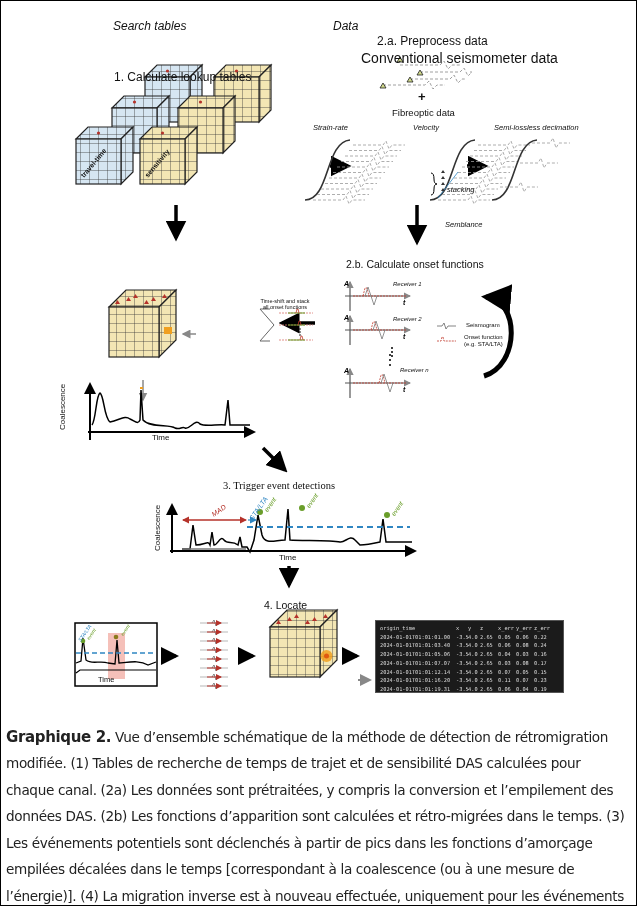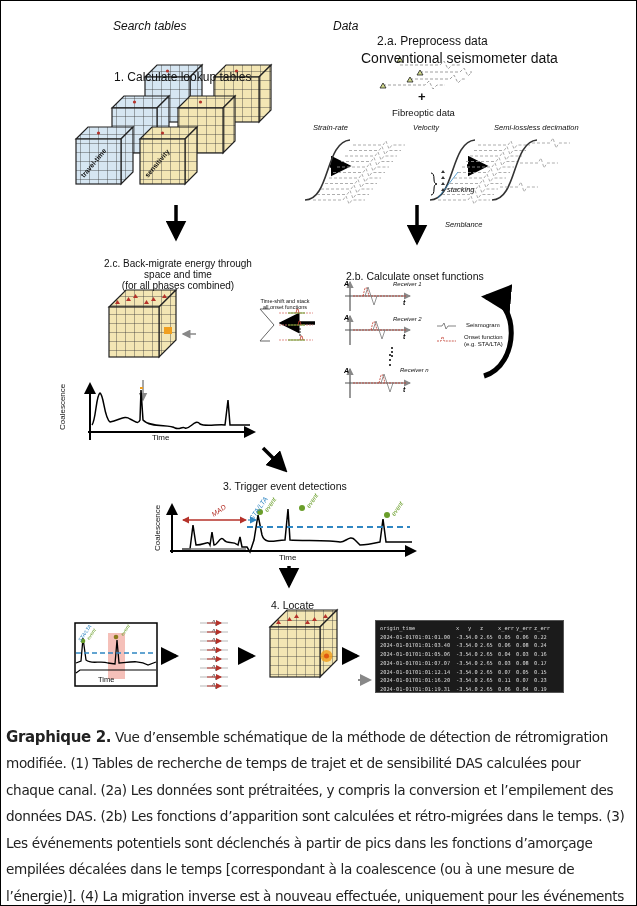--- a/index.html
+++ b/index.html
@@ -292,50 +292,45 @@
   <div class="t" style="left:377px;top:34px;font-size:12px;">2.a. Preprocess data</div>
   <div class="t" style="left:361px;top:50px;font-size:14px;text-align:right;">Conventional seismometer data</div>
   <div class="t" style="left:418px;top:89px;font-size:13px;font-weight:bold;">+</div>
   <div class="t" style="left:392px;top:107px;font-size:9.5px;">Fibreoptic data</div>
   <div class="t it" style="left:313px;top:123px;font-size:7.5px;">Strain-rate</div>
   <div class="t it" style="left:413px;top:123px;font-size:7.5px;">Velocity</div>
   <div class="t it" style="left:494px;top:123px;font-size:7.5px;">Semi-lossless decimation</div>
   <div class="t it" style="left:445px;top:176px;font-size:7.5px;margin-top:44px;">Semblance</div>
   <div class="t it" style="left:447px;top:185px;font-size:7.5px;">stacking</div>
 
-  <div class="t" style="left:346px;top:258px;font-size:10.5px;margin-top:12px;">2.b. Calculate onset functions</div>
+  <div class="t" style="left:346px;top:258px;font-size:10.5px;">2.b. Calculate onset functions</div>
   <div class="t it" style="left:393px;top:281px;font-size:6px;">Receiver 1</div>
   <div class="t it" style="left:393px;top:316px;font-size:6px;">Receiver 2</div>
   <div class="t it" style="left:400px;top:367px;font-size:6px;">Receiver n</div>
   <div class="t" style="left:466px;top:322px;font-size:6px;">Seismogram</div>
   <div class="t" style="left:464px;top:334px;font-size:6px;">Onset function</div>
   <div class="t" style="left:464px;top:341px;font-size:6px;">(e.g. STA/LTA)</div>
 
-  <div class="t" style="left:93px;top:258px;width:170px;font-size:10px;line-height:11px;">
-    <div>2.c. Back-migrate energy through</div>
-    <div>space and time</div>
-    <div>(for all phases combined)</div>
-  </div>
   <div class="t" style="left:255px;top:298px;font-size:5.5px;line-height:6px;width:60px;">
     <div>Time-shift and stack</div>
     <div>all onset functions</div>
   </div>
   <div class="t" style="left:58px;top:403px;font-size:8px;transform:rotate(-90deg);transform-origin:left top;top:430px;">Coalescence</div>
   <div class="t" style="left:152px;top:433px;font-size:8px;">Time</div>
 
-  <div class="t" style="left:223px;top:480px;font-size:10.5px;">3. Trigger event detections</div>
+  <div class="t" style="left:223px;top:480px;font-size:10.5px;font-family:Liberation Serif, serif;">3. Trigger event detections</div>
   <div class="t" style="left:153px;top:551px;font-size:8px;transform:rotate(-90deg);transform-origin:left top;">Coalescence</div>
   <div class="t" style="left:279px;top:553px;font-size:8px;">Time</div>
   <div class="t it" style="left:211px;top:507px;font-size:7px;color:#b5322a;transform:rotate(-35deg);">MAD</div>
   <div class="t it" style="left:245px;top:505px;font-size:7px;color:#2f86c2;transform:rotate(-55deg);">STA/LTA</div>
   <div class="t it" style="left:262px;top:501px;font-size:6.5px;color:#6a9e2a;transform:rotate(-55deg);">event</div>
   <div class="t it" style="left:304px;top:497px;font-size:6.5px;color:#6a9e2a;transform:rotate(-55deg);">event</div>
   <div class="t it" style="left:389px;top:505px;font-size:6.5px;color:#6a9e2a;transform:rotate(-55deg);">event</div>
 
-  <div class="t" style="left:271px;top:599px;font-size:10.5px;">4. Locate</div>
+  <div class="t" style="left:264px;top:599px;font-size:10.5px;">4. Locate</div>
   <div class="t" style="left:98px;top:675px;font-size:7.5px;">Time</div>
   <div class="t it" style="left:75px;top:630px;font-size:5px;color:#2f86c2;transform:rotate(-55deg);">STA/LTA</div>
   <div class="t it" style="left:85px;top:631px;font-size:5px;color:#6a9e2a;transform:rotate(-55deg);">event</div>
   <div class="t it" style="left:119px;top:627px;font-size:5px;color:#6a9e2a;transform:rotate(-55deg);">event</div>
 
   <div class="term">
     <div class="row">
       <span class="c0">origin_time</span>
       <span class="c1">x</span>
       <span class="c2">y</span>

